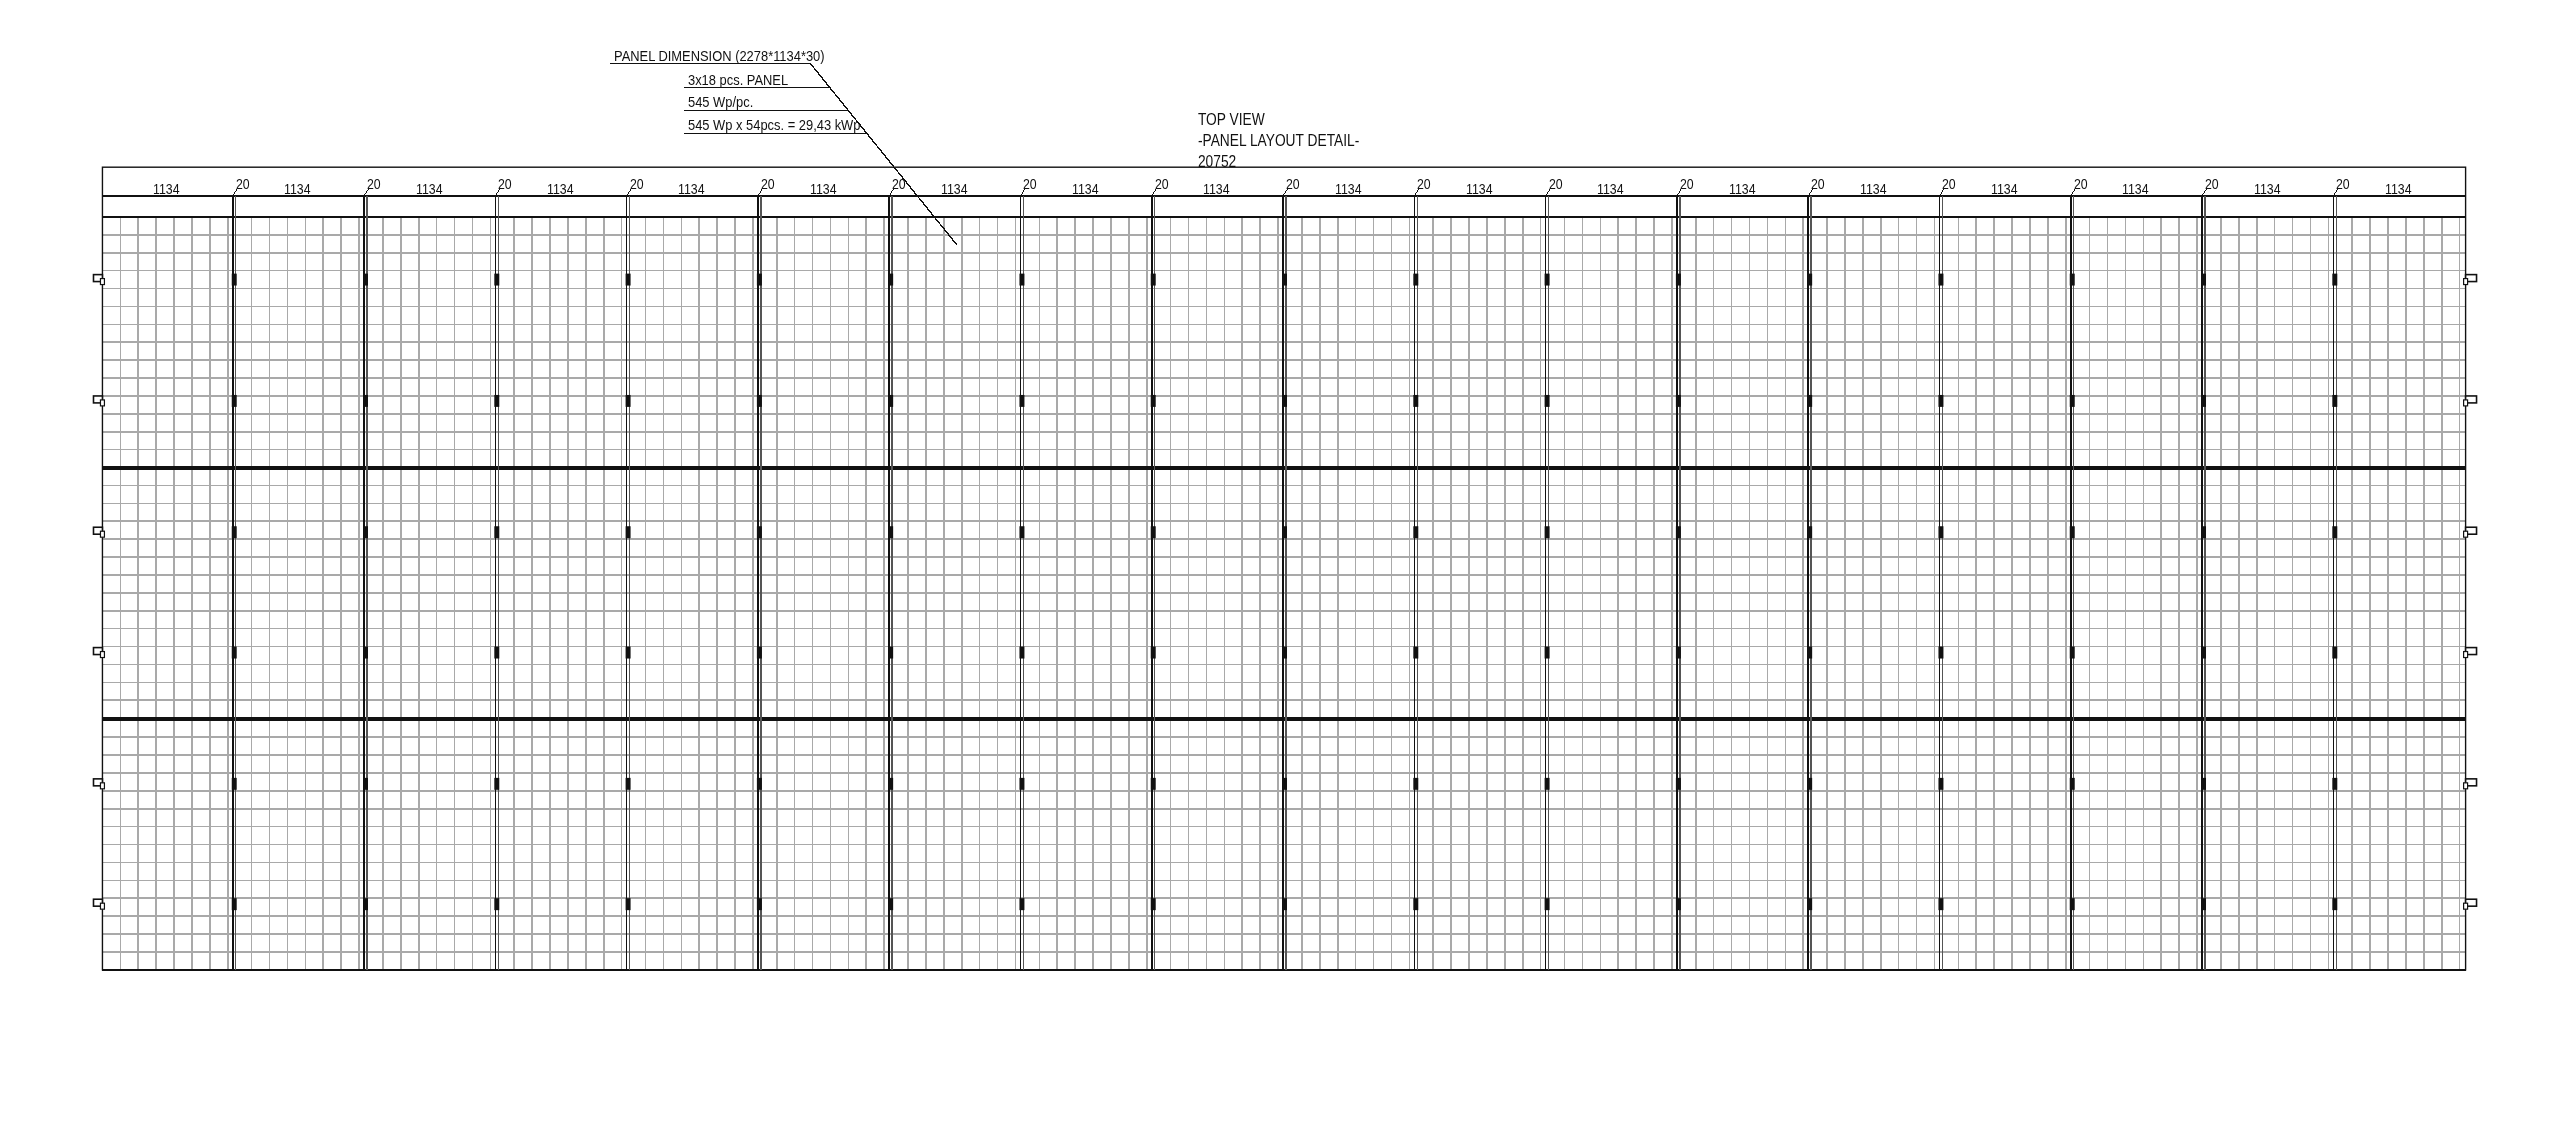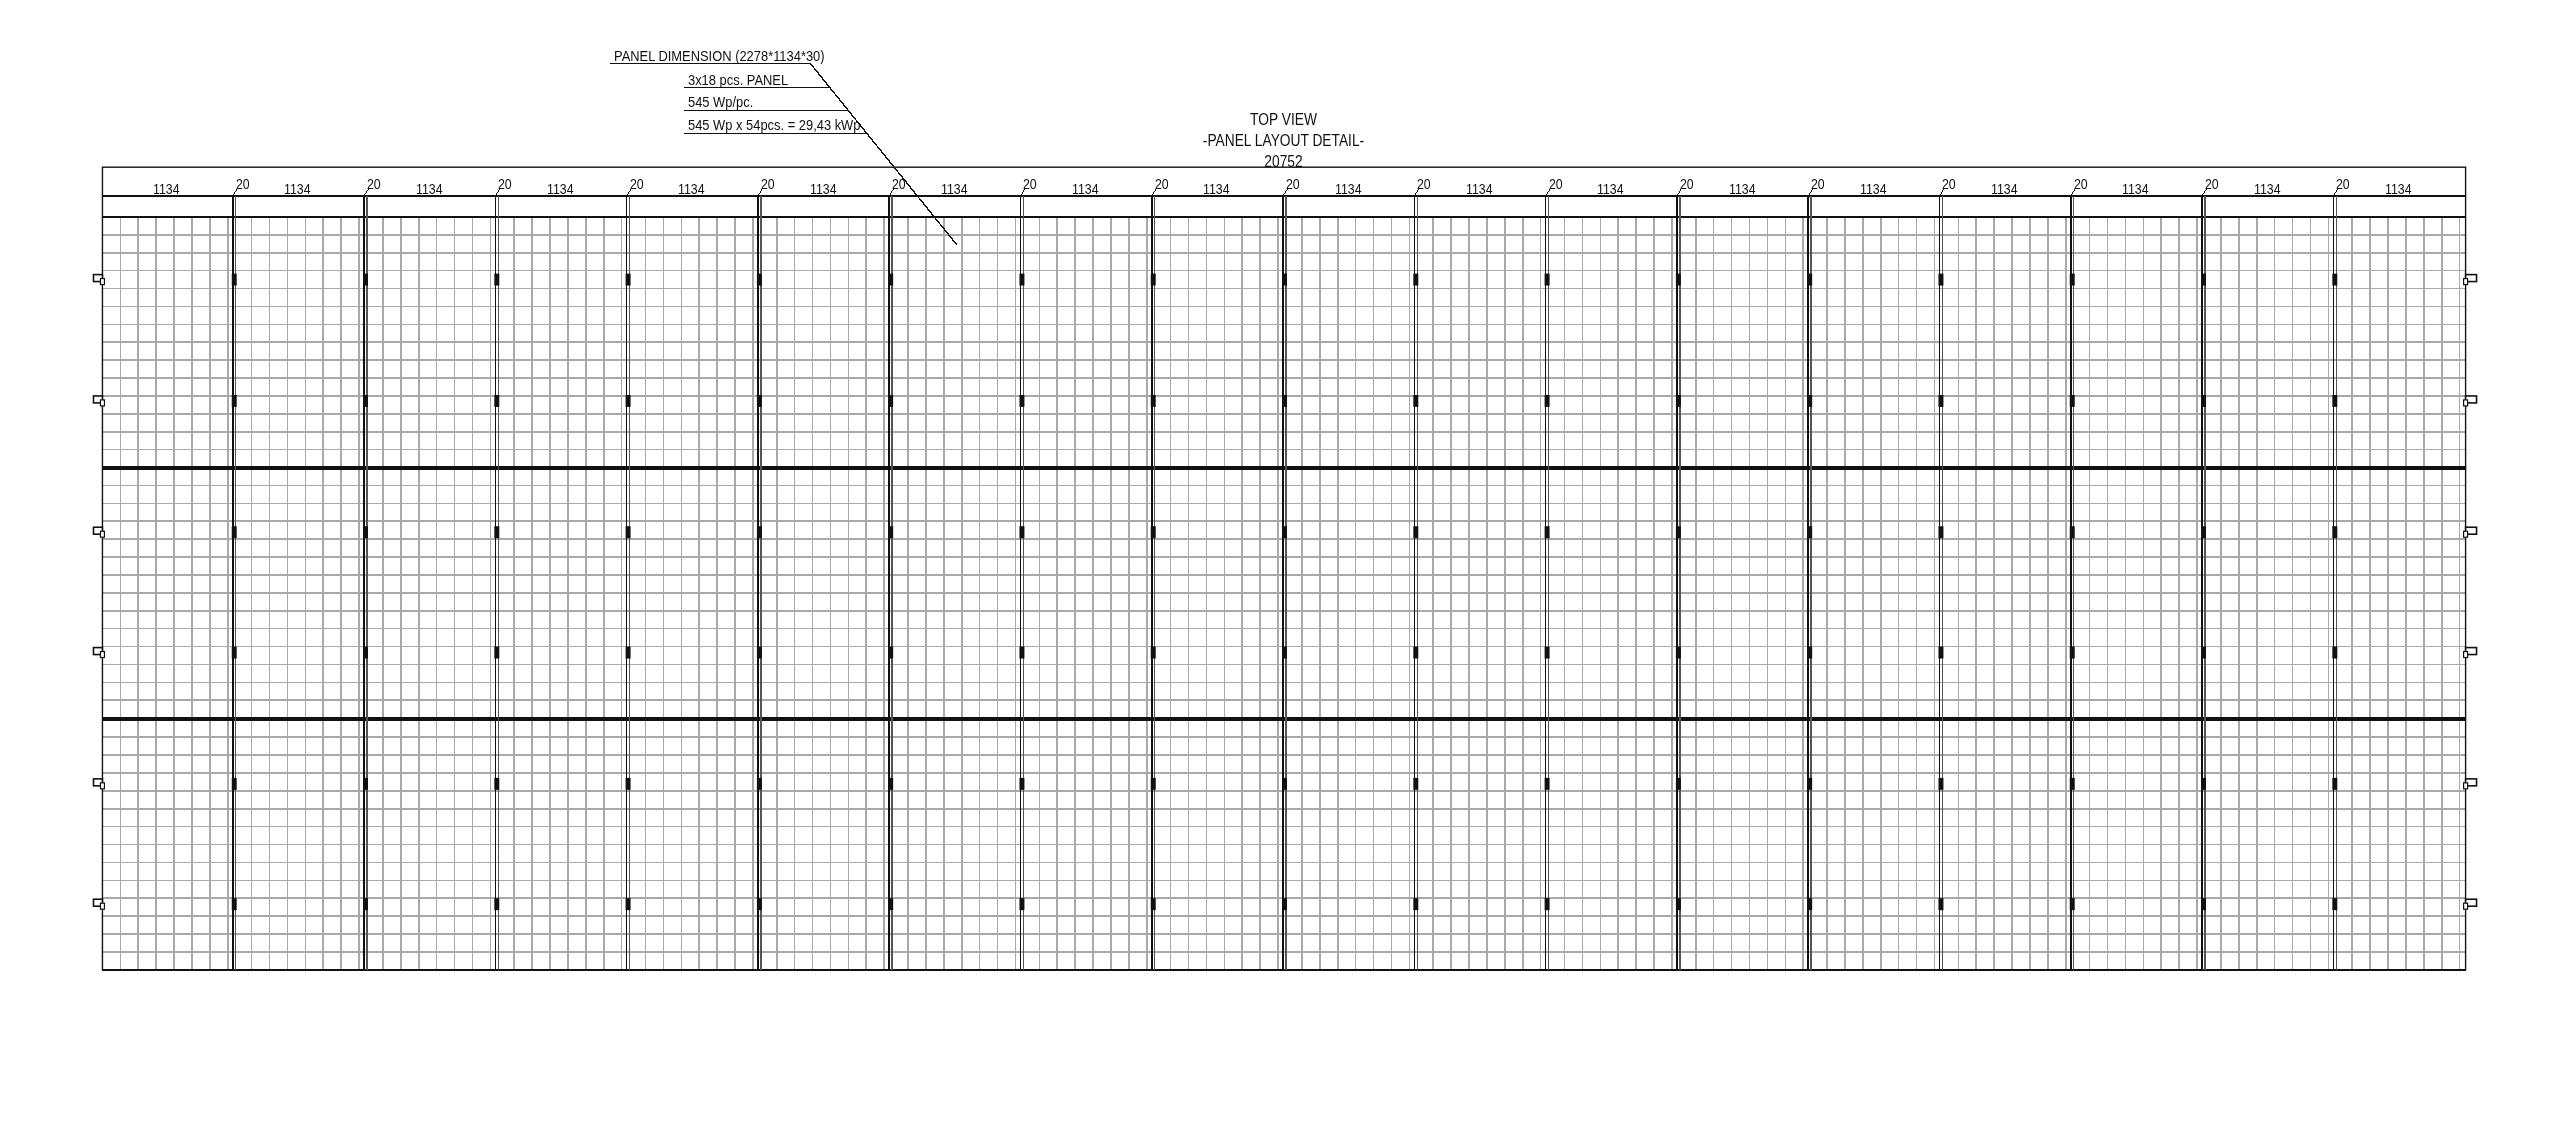--- a/index.html
+++ b/index.html
@@ -1,21 +1,21 @@
 <!DOCTYPE html>
 <html><head>
 <meta charset="utf-8">
 <style>
   html, body { margin:0; padding:0; background:#ffffff; }
   body { width:2576px; height:1141px; position:relative; overflow:hidden;
          font-family:"Liberation Sans", sans-serif; color:#111; }
   #drawing { position:absolute; left:0; top:0; width:2576px; height:1141px; }
   .txt { position:absolute; white-space:nowrap; font-family:"Liberation Sans", sans-serif;
          color:#111; transform:scaleX(0.86); transform-origin:left top; line-height:1; }
-  .title-block { position:absolute; text-align:center; font-family:"Liberation Sans", sans-serif;
+  .title-block { position:absolute; font-family:"Liberation Sans", sans-serif;
                  color:#111; line-height:1; }
   .title-block div { transform:scaleX(0.86); font-size:16px; height:21px; }
   .dim { position:absolute; font-size:14px; font-family:"Liberation Sans", sans-serif; color:#111;
          white-space:nowrap; line-height:1; transform:scaleX(0.88); transform-origin:left top; }
 </style>
 </head>
 <body>
 
 <svg id="drawing" xmlns="http://www.w3.org/2000/svg" width="2576" height="1141" viewBox="0 0 2590 1147">
     <line x1="103" y1="236" x2="2479" y2="236" stroke="#a9a9a9" stroke-width="1.6" shape-rendering="crispEdges"></line>

